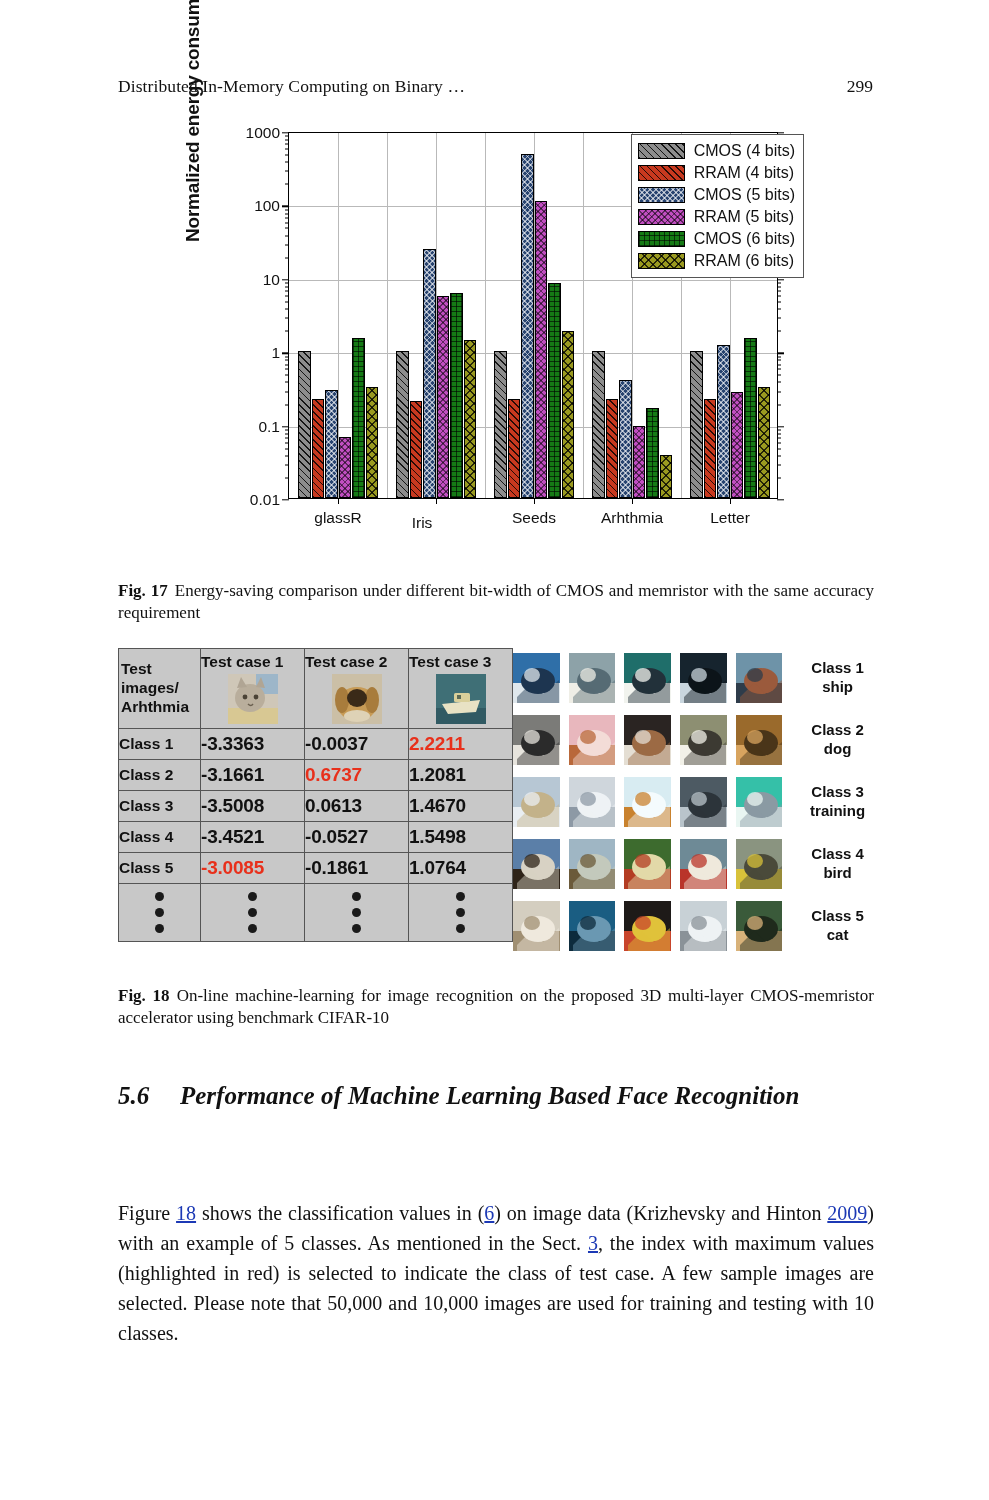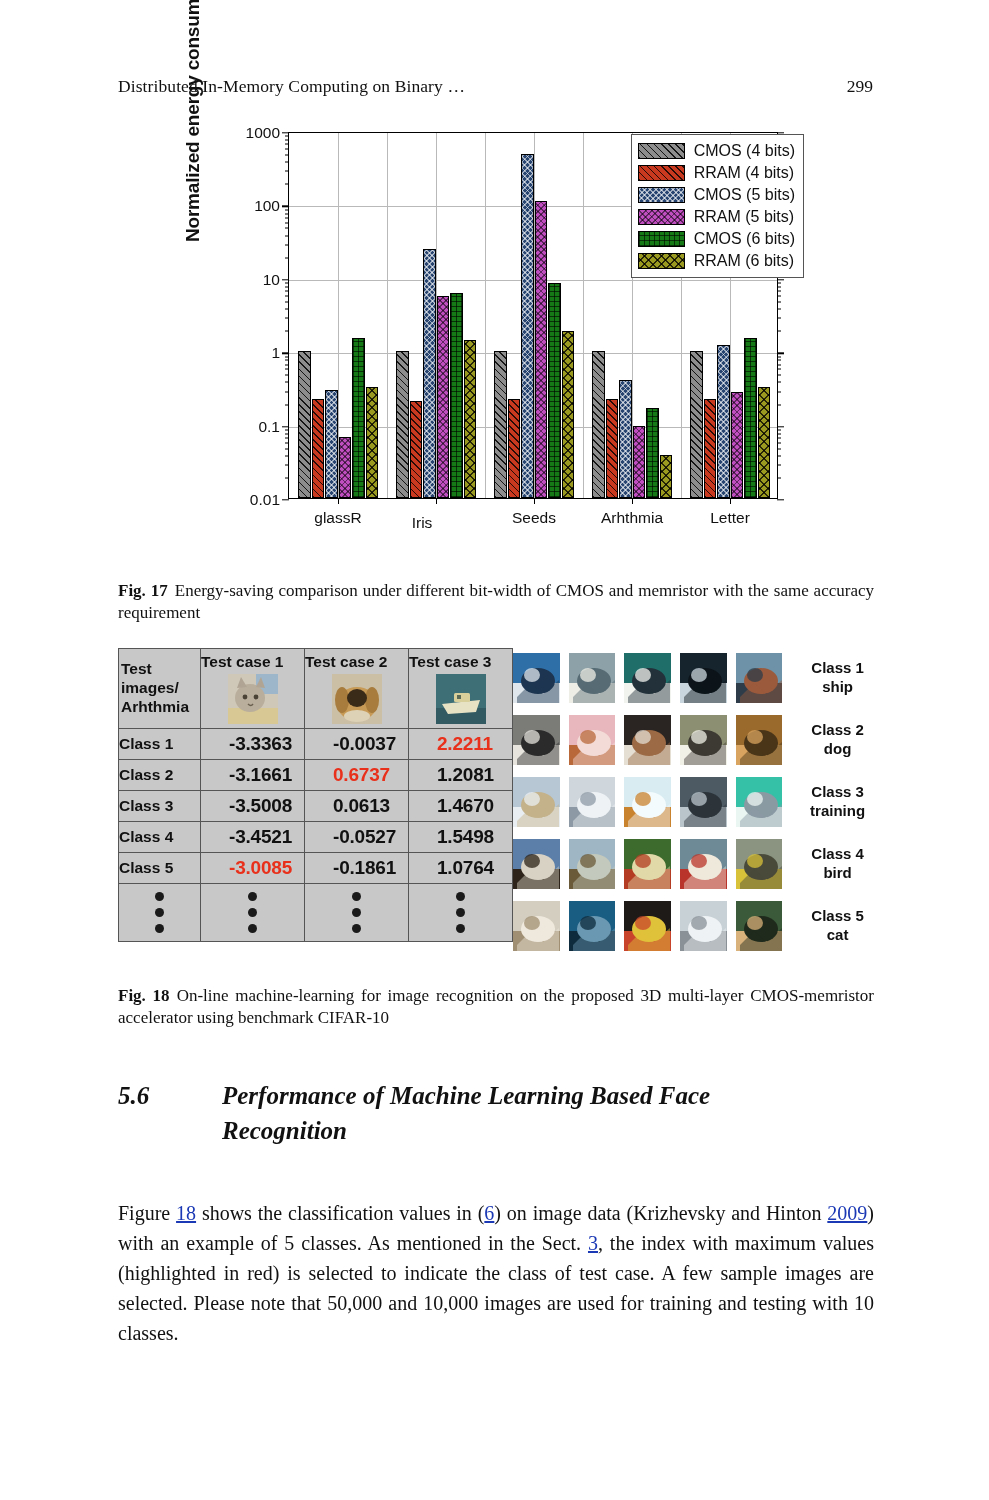--- a/index.html
+++ b/index.html
@@ -115,42 +115,41 @@
   }
   table.cls td, table.cls th {
     border: 1.6px solid #555;
     text-align: left; vertical-align: middle;
     font-weight: bold; color: #111;
     padding: 0;
   }
   table.cls th.corner { width: 82px; font-size: 15.5px; line-height: 1.22; padding: 4px 2px; }
   table.cls th.tc { width: 104px; font-size: 15.5px; padding-top: 4px; vertical-align: top; }
   table.cls td.rowh { font-size: 15.5px; height: 31px; }
-  table.cls td.val { font-size: 19px; height: 31px; letter-spacing: -.2px; padding-left: 28px; }
+  table.cls td.val { font-size: 19px; height: 31px; letter-spacing: -.2px; }
   table.cls td.val.hl { color: #e8301b; }
   .thumb { width: 50px; height: 50px; margin: 3px auto 4px; display: block; border: 0; }
   .dots { height: 58px; }
   .dotcol { display: flex; flex-direction: column; align-items: center; justify-content: center; gap: 7px; height: 100%; }
   .dotcol i { display: block; width: 9px; height: 9px; border-radius: 50%; background: #1a1a1a; }
 
   .imggrid { position: absolute; left: 395px; top: 0px; width: 361px; }
   .gridrow { display: flex; align-items: center; height: 60px; margin-bottom: 2px; }
   .cell { width: 50px; height: 50px; margin-right: 9px; overflow: hidden; }
   .gridlabel {
     margin-left: 10px; font-family: "Liberation Sans", sans-serif;
     font-size: 15px; font-weight: bold; line-height: 1.25; text-align: center; width: 78px;
   }
 
   
   .sect {
     position: absolute; left: 118px; top: 1078px; width: 700px;
     font-family: "Liberation Serif", serif; font-weight: bold; font-style: italic;
     font-size: 25px; line-height: 1.4;
     display: flex;
-    gap: 42px;
   }
   .sect .num { width: 62px; flex: none; }
   .sect .txt { flex: 1; }
 
   .body {
     position: absolute; left: 118px; top: 1178px; width: 756px;
     font-family: "Liberation Serif", serif; font-size: 20px; line-height: 1.5;
     text-align: justify;
   }
   .link { color: #1c39b5; }

